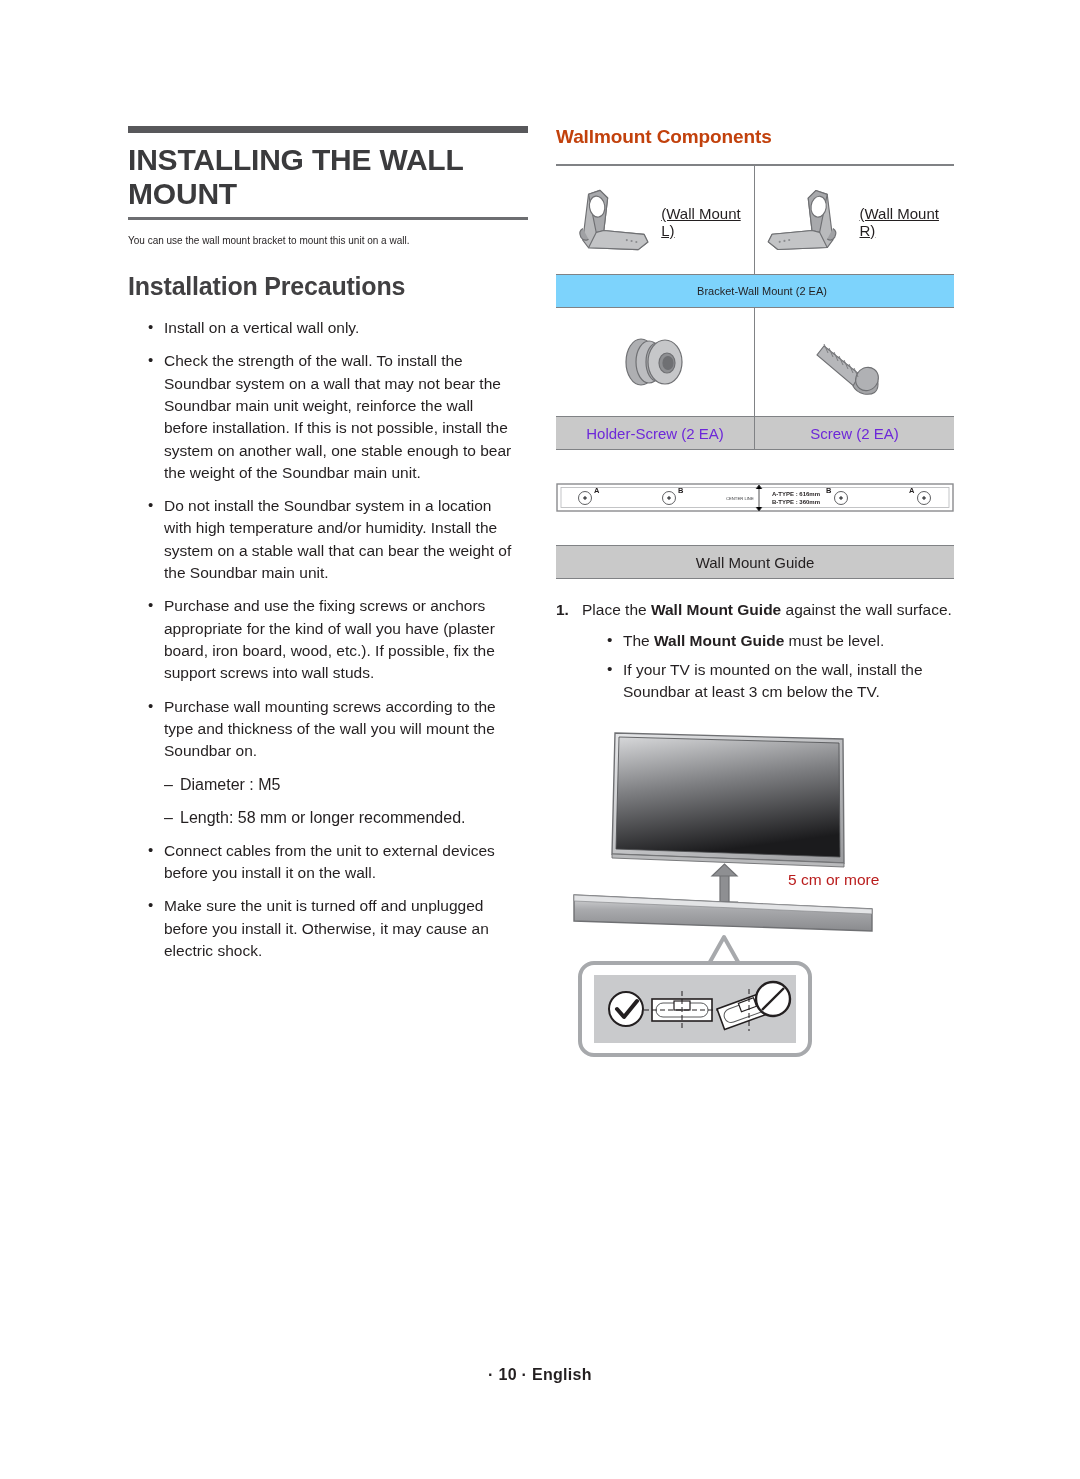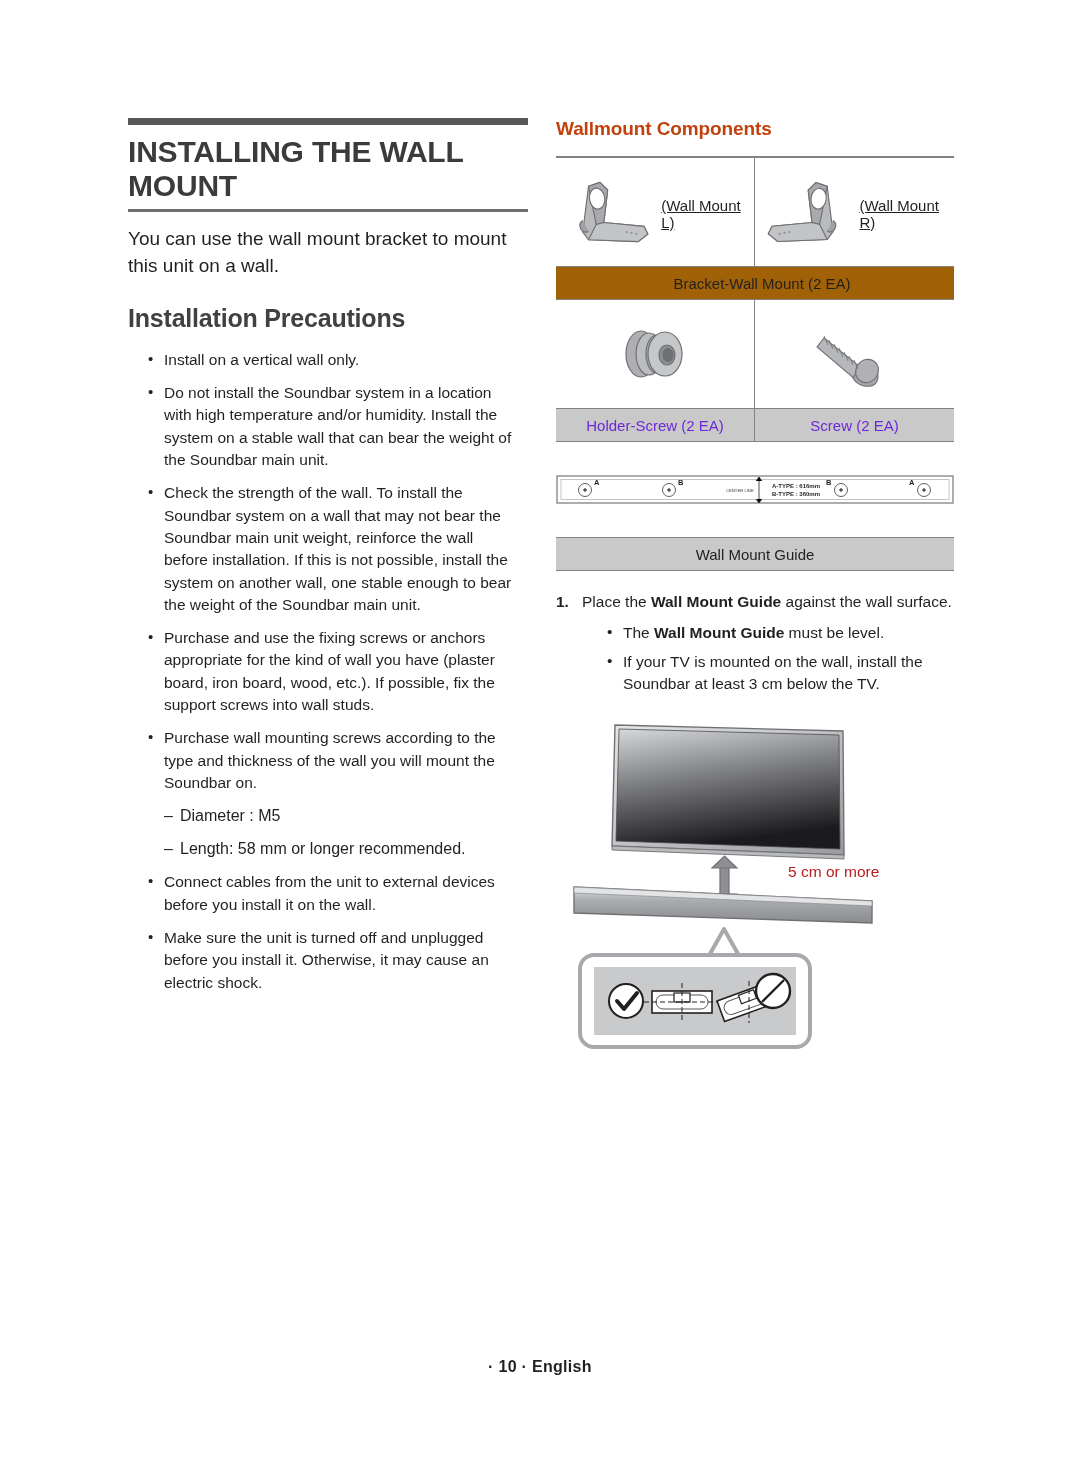--- a/index.html
+++ b/index.html
@@ -10,21 +10,21 @@
   body {
     width: 1080px; height: 1479px;
     font-family: "Liberation Sans", sans-serif;
     color: #231f20;
     position: relative;
     overflow: hidden;
   }
 
   .page {
     position: absolute;
-    left: 0; top: 0;
+    left: 0; top: 8px;
     width: 1080px; height: 1164px;
   }
 
   
   .col-left {
     position: absolute;
     left: 128px; top: 118px;
     width: 400px;
   }
   .col-right {
@@ -62,21 +62,21 @@
   }
   h2.right-title {
     font-size: 19px;
     font-weight: bold;
     color: #c2410c;
     margin: 0 0 16px 0;
     letter-spacing: -0.1px;
   }
 
   p.intro {
-    font-size: 19px;
+    font-size: 10px;
     line-height: 1.42;
     margin: 14px 0 0 0;
     color: #231f20;
   }
 
   
   ul.bullets {
     list-style: none;
     margin: 16px; padding: 0;
   }
@@ -131,28 +131,28 @@
     text-decoration: underline;
   }
   .comp-cell.divided { border-right: 1.5px solid #808285; }
   .comp-caption {
     font-size: 15px;
     color: #231f20;
     margin-top: 4px;
   }
   .comp-label-bar {
     width: 100%;
-    background: #a16207;
+    background: #7dd3fc;
     border-top: 1.5px solid #808285;
     border-bottom: 1.5px solid #808285;
     height: 34px;
     display: flex;
     align-items: center;
     justify-content: center;
-    font-size: 15px;
+    font-size: 11px;
     color: #231f20;
     padding-left: 14px;
   }
   .comp-label-split {
     width: 100%;
     background: #c9c9c9;
     border-top: 1.5px solid #808285;
     border-bottom: 1.5px solid #808285;
     height: 34px;
     display: flex;
@@ -251,22 +251,22 @@
     <div class="rule-top"></div>
     <h1 class="chapter-title">INSTALLING THE WALL MOUNT</h1>
     <div class="rule-bottom"></div>
 
     <p class="intro">You can use the wall mount bracket to mount this unit on a wall.</p>
 
     <h2 class="section-title">Installation Precautions</h2>
 
     <ul class="bullets">
       <li>Install on a vertical wall only.</li>
+      <li>Check the strength of the wall. To install the Soundbar system on a wall that may not bear the Soundbar main unit weight, reinforce the wall before installation. If this is not possible, install the system on another wall, one stable enough to bear the weight of the Soundbar main unit.</li>
       <li>Do not install the Soundbar system in a location with high temperature and/or humidity. Install the system on a stable wall that can bear the weight of the Soundbar main unit.</li>
-      <li>Check the strength of the wall. To install the Soundbar system on a wall that may not bear the Soundbar main unit weight, reinforce the wall before installation. If this is not possible, install the system on another wall, one stable enough to bear the weight of the Soundbar main unit.</li>
       <li>Purchase and use the fixing screws or anchors appropriate for the kind of wall you have (plaster board, iron board, wood, etc.). If possible, fix the support screws into wall studs.</li>
       <li>
         <span>Purchase wall mounting screws according to the type and thickness of the wall you will mount the Soundbar on.</span>
         <ul class="sub-dash">
           <li>Diameter : M5</li>
           <li>Length: 58 mm or longer recommended.</li>
         </ul>
       </li>
       <li>Connect cables from the unit to external devices before you install it on the wall.</li>
       <li>Make sure the unit is turned off and unplugged before you install it. Otherwise, it may cause an electric shock.</li>

